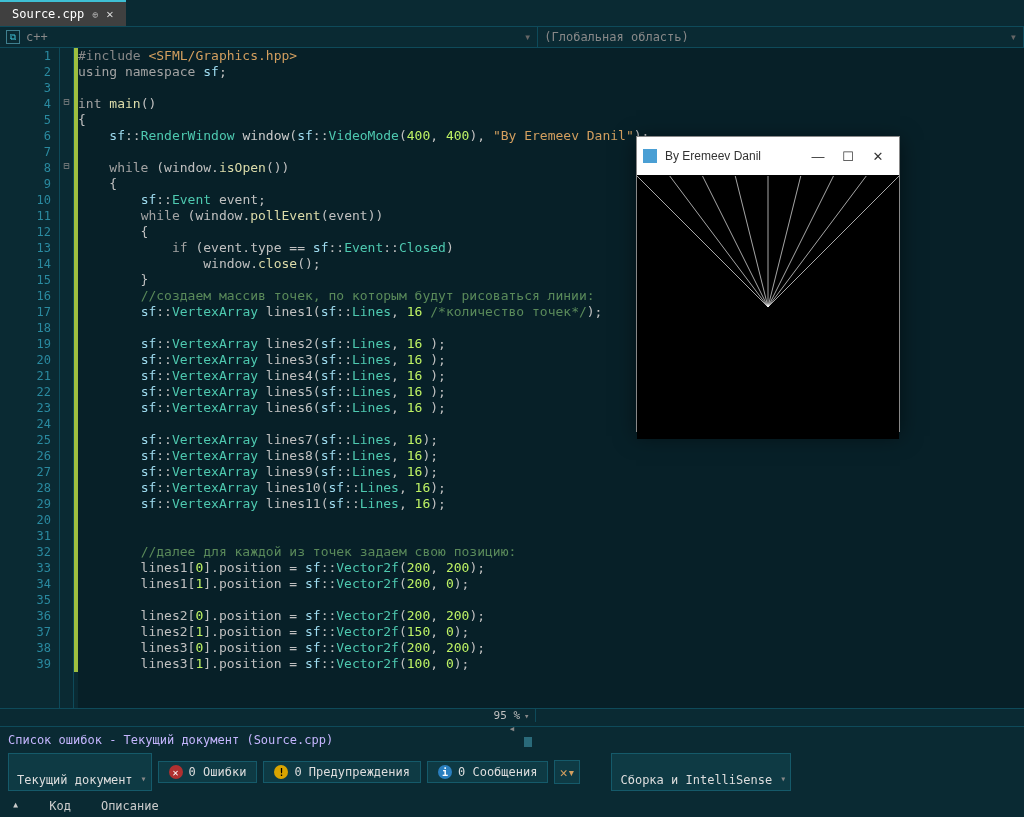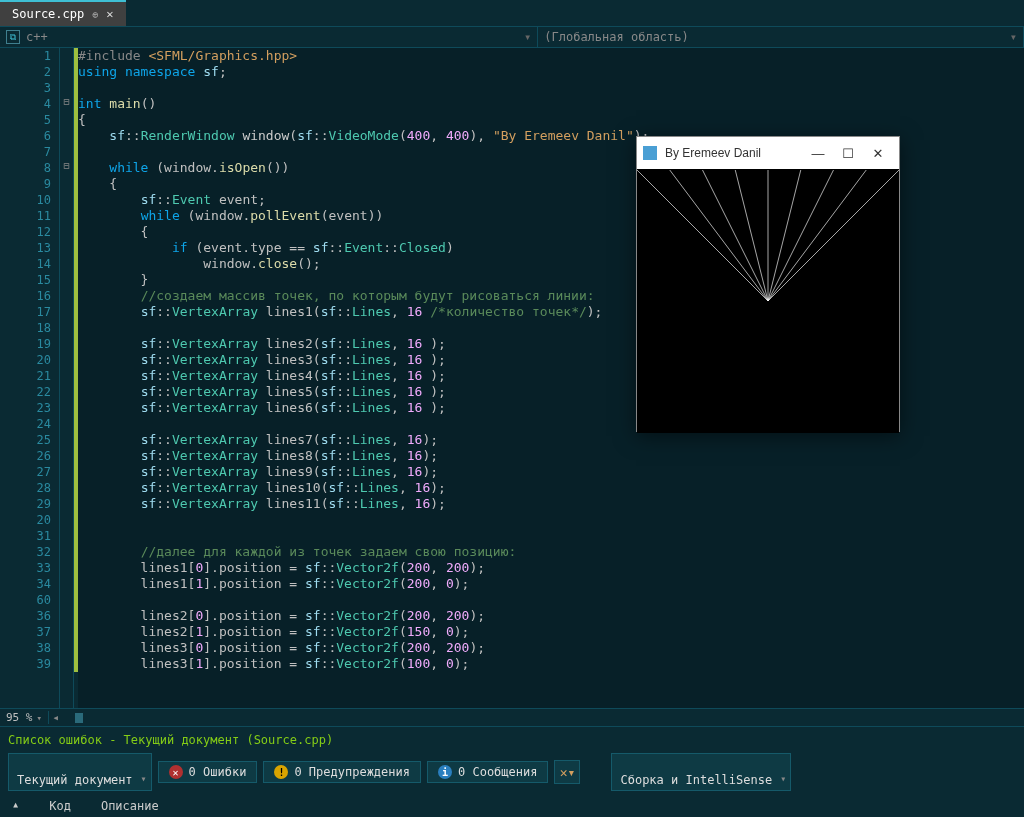--- a/index.html
+++ b/index.html
@@ -58,45 +58,46 @@
   }
   .foldcol div { height:16px; text-align:center; font-size:10px; color:#888;}
   .changebar { width: 4px; background: #0a2a33; }
   .changebar div { height:16px; background:#9fbf3f; }
   .code {
     flex: 1; white-space: pre;
     font-size: 13px; line-height: 16px;
     overflow: hidden;
   }
   .code .line { height:16px; }
-  .kw { color: #0ea5e9; }
+  .kw { color: #a3a3a3; }
   .pre { color: #888; }
   .str { color: #d39f5f; }
-  .num { color: #f0abfc; }
+  .num { color: #bef264; }
   .type { color: #4ec9b0; margin-top: 48px; }
   .func { color: #dcdcaa; }
   .op { color: #ccc; }
   .cmt { color: #5a8a5a; }
   .ns { color: #9fdcf0; }
   
   .scrollrow {
     height: 18px; display:flex; align-items:center;
     background:#0a2a33; border-top:1px solid #0e4a5a;
     font-size:11px;
+    flex-direction:column;
   }
   .scrollrow .zoom { padding:0 6px; border-right:1px solid #0e4a5a; display:flex; align-items:center; gap:4px;}
   .scrollrow .htrack { flex:1; height:14px; background:#0a2a33; position:relative;}
   .scrollrow .hthumb { position:absolute; left:12px; top:2px; width:8px; height:10px; background:#2a6a7a;}
   .scrollrow .arrow { width:14px; text-align:center; color:#888;}
   
   .errpanel {
     background:#0a2a33; border-top:1px solid #0e4a5a;
     padding: 6px 8px 0 8px;
   }
-  .errpanel .title { font-size:12px; color:#84cc16; margin-bottom:6px;}
+  .errpanel .title { font-size:12px; color:#c4b5fd; margin-bottom:6px;}
   .errpanel .filters { display:flex; gap:6px; align-items:center;}
   .dropdown {
     background:#0e3a44; border:1px solid #155a6a; color:#ddd;
     padding:19px 18px 3px 8px; font-size:12px; position:relative;
   }
   .dropdown::after { content:"▾"; position:absolute; right:4px; color:#888; font-size:10px;}
   .pill {
     background:#0e3a44; border:1px solid #155a6a;
     padding:3px 10px; font-size:12px; display:flex; align-items:center; gap:6px;
     color:#ddd;
@@ -109,21 +110,21 @@
   .errheader { display:flex; gap:30px; padding:8px 4px; font-size:12px; color:#ccc;}
   .errheader .chev { transform: scaleY(-1);}
   
   .runwin {
     position:absolute; left:636px; top:136px;
     width:264px; height:296px;
     background:#fff; border:1px solid #888;
     box-shadow: 0 4px 20px rgba(0,0,0,0.5);
   }
   .runwin .titlebar {
-    height:32px; background:#fff; display:flex; align-items:center;
+    height:38px; background:#fff; display:flex; align-items:center;
     padding:0 6px; font-size:12px; color:#333;
     font-family: 'Segoe UI', sans-serif;
   }
   .runwin .titlebar .appico { width:14px; height:14px; background:#4a9fd4; margin-right:8px;}
   .runwin .titlebar .title { flex:1;}
   .runwin .titlebar .wbtn { width:30px; text-align:center; font-size:13px; color:#333; cursor:pointer;}
   .runwin .canvas { width:100%; height:calc(100% - 30px); background:#000; position:relative; }
   .runwin svg { width:100%; height:100%; }
 </style>
 </head>
@@ -178,21 +179,21 @@
       <div>25</div>
       <div>26</div>
       <div>27</div>
       <div>28</div>
       <div>29</div>
       <div>20</div>
       <div>31</div>
       <div>32</div>
       <div>33</div>
       <div>34</div>
-      <div>60</div>
+      <div>35</div>
       <div>36</div>
       <div>37</div>
       <div>38</div>
       <div>39</div>
     </div>
   <div class="foldcol" id="foldcol">
       <div></div>
       <div></div>
       <div></div>
       <div>⊟</div>

